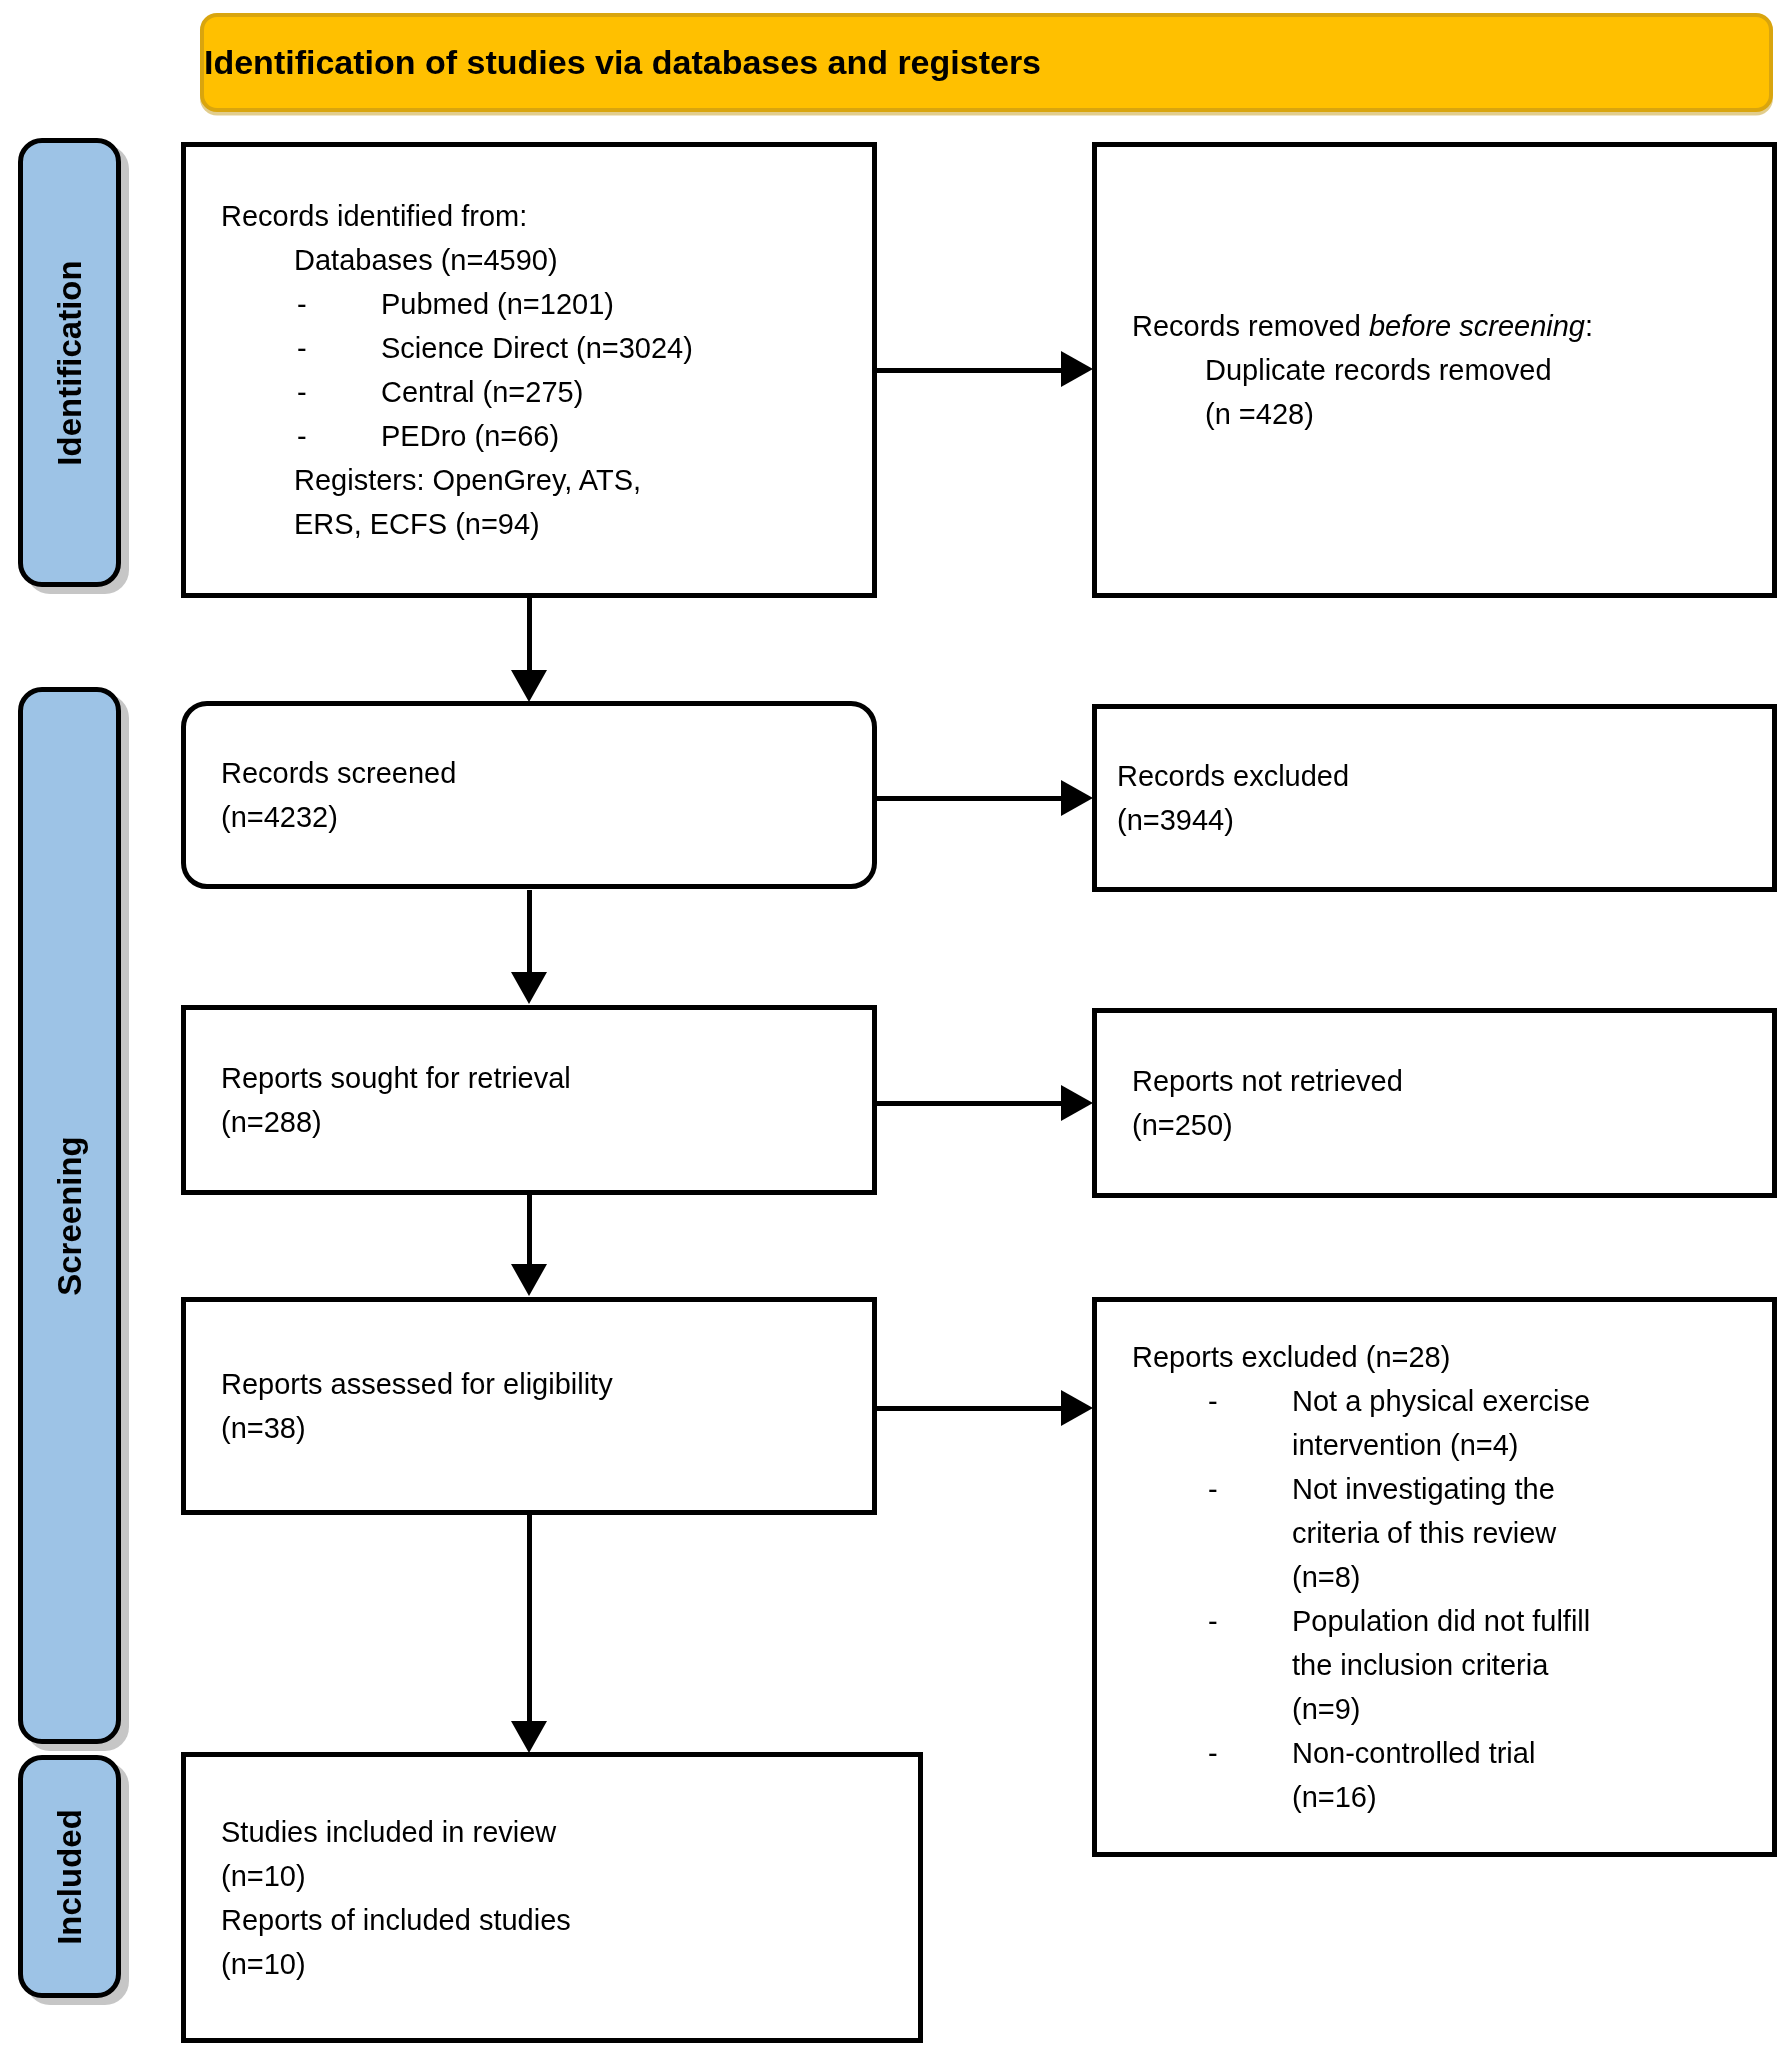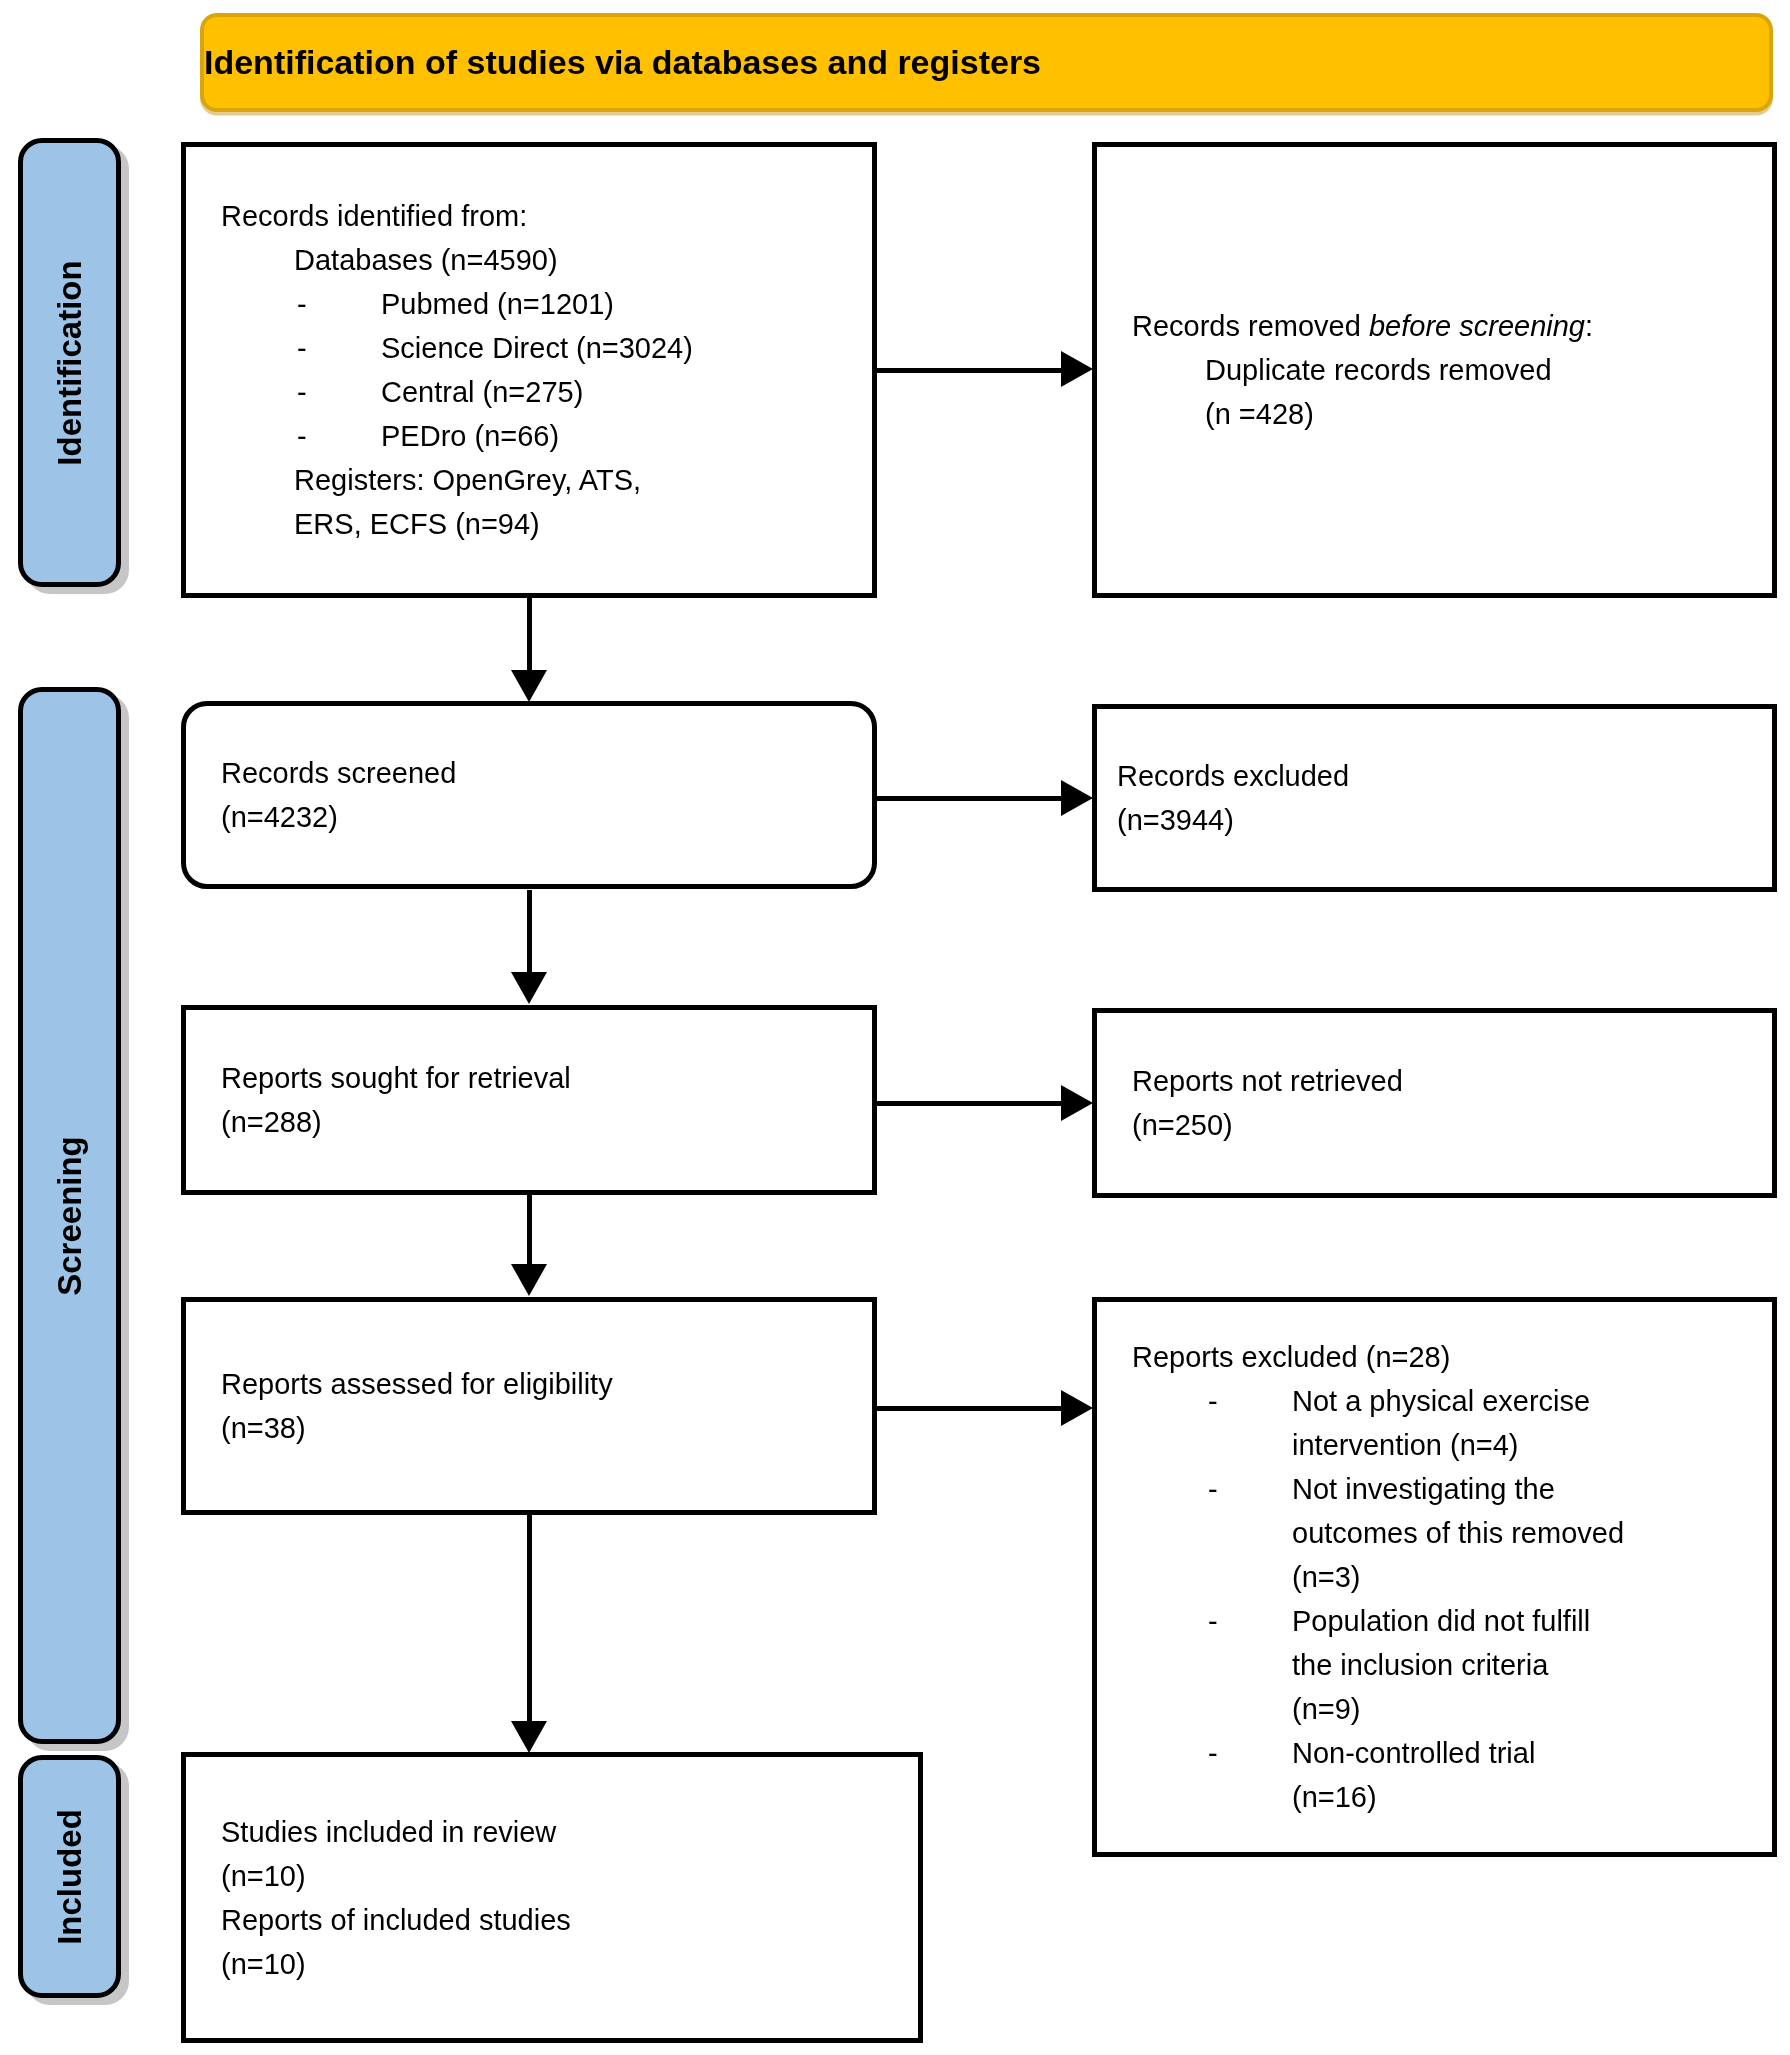--- a/index.html
+++ b/index.html
@@ -150,22 +150,22 @@
       <span class="dash">-</span>
       <span class="btxt">
         <span class="bl">Not a physical exercise</span>
         <span class="bl">intervention (n=4)</span>
       </span>
     </div>
     <div class="brow">
       <span class="dash">-</span>
       <span class="btxt">
         <span class="bl">Not investigating the</span>
-        <span class="bl">outcomes of this removed</span>
-        <span class="bl">(n=3)</span>
+        <span class="bl">criteria of this review</span>
+        <span class="bl">(n=8)</span>
       </span>
     </div>
     <div class="brow">
       <span class="dash">-</span>
       <span class="btxt">
         <span class="bl">Population did not fulfill</span>
         <span class="bl">the inclusion criteria</span>
         <span class="bl">(n=9)</span>
       </span>
     </div>

